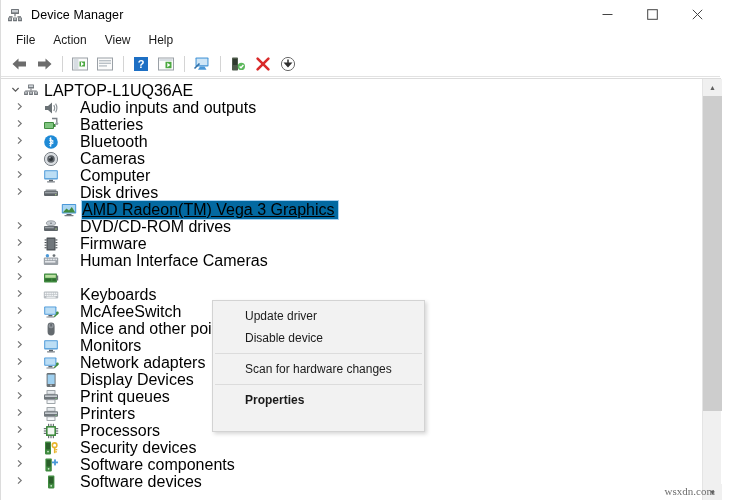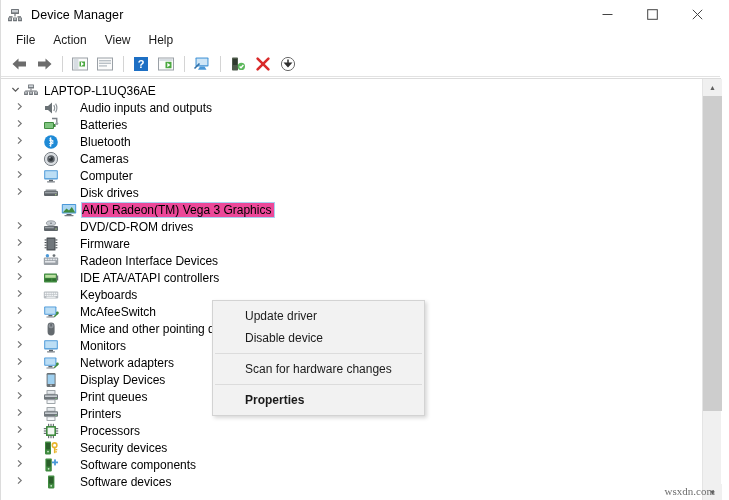--- a/index.html
+++ b/index.html
@@ -114,21 +114,21 @@
     position: absolute;
     left: 0; top: 0;
     width: 701px; height: 422px;
     overflow: hidden;
     padding-top: 3px;
   }
   .row {
     height: 17px;
     display: flex;
     align-items: center;
-    font-size: 12px;
+    font-size: 16px;
     color: #000000;
     white-space: nowrap;
     position: relative;
   }
   .chev {
     width: 16px;
     flex: 0 0 16px;
     text-align: center;
     color: #6d6d6d;
     font-size: 9px;
@@ -137,22 +137,23 @@
   }
   .chev.open { color: #5a5a5a; }
   .ico {
     width: 16px; height: 16px;
     flex: 0 0 16px;
     margin-right: 5px;
     position: relative;
   }
   .lbl { padding-right: 3px; }
   .row.sel .lbl {
-    background: #ec4899;
+    background: #0369a1;
     outline: 1px solid #a8d1f0;
+    text-decoration: underline;
   }
 
   .d0 { padding-left: 6px; }
   .d1 { padding-left: 10px; gap: 16px; }
   .d2 { padding-left: 44px; }
 
   
   #scrollbar {
     position: absolute;
     right: 0; top: 0;
@@ -175,21 +176,21 @@
   #sb-down { position: absolute; bottom: 0; left: 0; }
 
   
   #ctxmenu {
     position: absolute;
     left: 211px; top: 221px;
     width: 213px;
     background: #f2f2f2;
     border: 1px solid #d3d3d3;
     box-shadow: 2px 2px 4px rgba(0,0,0,0.16);
-    padding: 4px 0 4px 0;
+    padding: 4px 0 20px 0;
     z-index: 50;
   }
   .ctx-item {
     height: 22px;
     display: flex;
     align-items: center;
     padding-left: 32px;
     font-size: 12px;
     color: #1b1b1b;
   }
@@ -496,34 +497,33 @@
               <rect x="0.8" y="4.5" width="14.4" height="7.4" rx="1" fill="#9aa0a6"></rect>
               <rect x="2" y="5.6" width="2" height="1.6" fill="#e4e7ea"></rect>
               <rect x="4.6" y="5.6" width="2" height="1.6" fill="#e4e7ea"></rect>
               <rect x="7.2" y="5.6" width="2" height="1.6" fill="#e4e7ea"></rect>
               <rect x="9.8" y="5.6" width="2" height="1.6" fill="#e4e7ea"></rect>
               <rect x="12.4" y="5.6" width="1.6" height="1.6" fill="#e4e7ea"></rect>
               <rect x="2" y="8" width="10.4" height="1.6" fill="#e4e7ea"></rect>
               <circle cx="4.4" cy="2.8" r="1.7" fill="#4a98d8"></circle>
               <circle cx="11" cy="2.6" r="1.4" fill="#6a7175"></circle>
             </svg></div>
-          <span class="lbl">Radeon Interface Devices</span>
+          <span class="lbl">Human Interface Cameras</span>
         </div>
         <div class="row d1">
           <div class="chev"><svg width="9" height="9" viewBox="0 0 9 9">
               <path d="M3 1.4 L6.2 4.5 L3 7.6" stroke="#767676" stroke-width="1.2" fill="none"></path>
             </svg></div>
           <div class="ico"><svg width="16" height="16" viewBox="0 0 16 16">
               <rect x="1" y="3.5" width="13" height="9" rx="0.8" fill="#3f8a3f"></rect>
               <rect x="2.2" y="4.8" width="10.6" height="3" fill="#b9dfa0"></rect>
               <rect x="2.2" y="8.6" width="6" height="2.4" fill="#2d6e2d"></rect>
               <rect x="9.4" y="8.6" width="3.4" height="2.4" fill="#2d6e2d"></rect>
               <rect x="13.6" y="5.5" width="1.6" height="5" fill="#6a7175"></rect>
             </svg></div>
-          <span class="lbl">IDE ATA/ATAPI controllers</span>
         </div>
         <div class="row d1">
           <div class="chev"><svg width="9" height="9" viewBox="0 0 9 9">
               <path d="M3 1.4 L6.2 4.5 L3 7.6" stroke="#767676" stroke-width="1.2" fill="none"></path>
             </svg></div>
           <div class="ico"><svg width="16" height="16" viewBox="0 0 16 16">
               <rect x="0.8" y="4.6" width="14.4" height="7" rx="1" fill="#b6bbc0"></rect>
               <rect x="1.8" y="5.6" width="1.7" height="1.4" fill="#f2f4f6"></rect>
               <rect x="4" y="5.6" width="1.7" height="1.4" fill="#f2f4f6"></rect>
               <rect x="6.2" y="5.6" width="1.7" height="1.4" fill="#f2f4f6"></rect>

